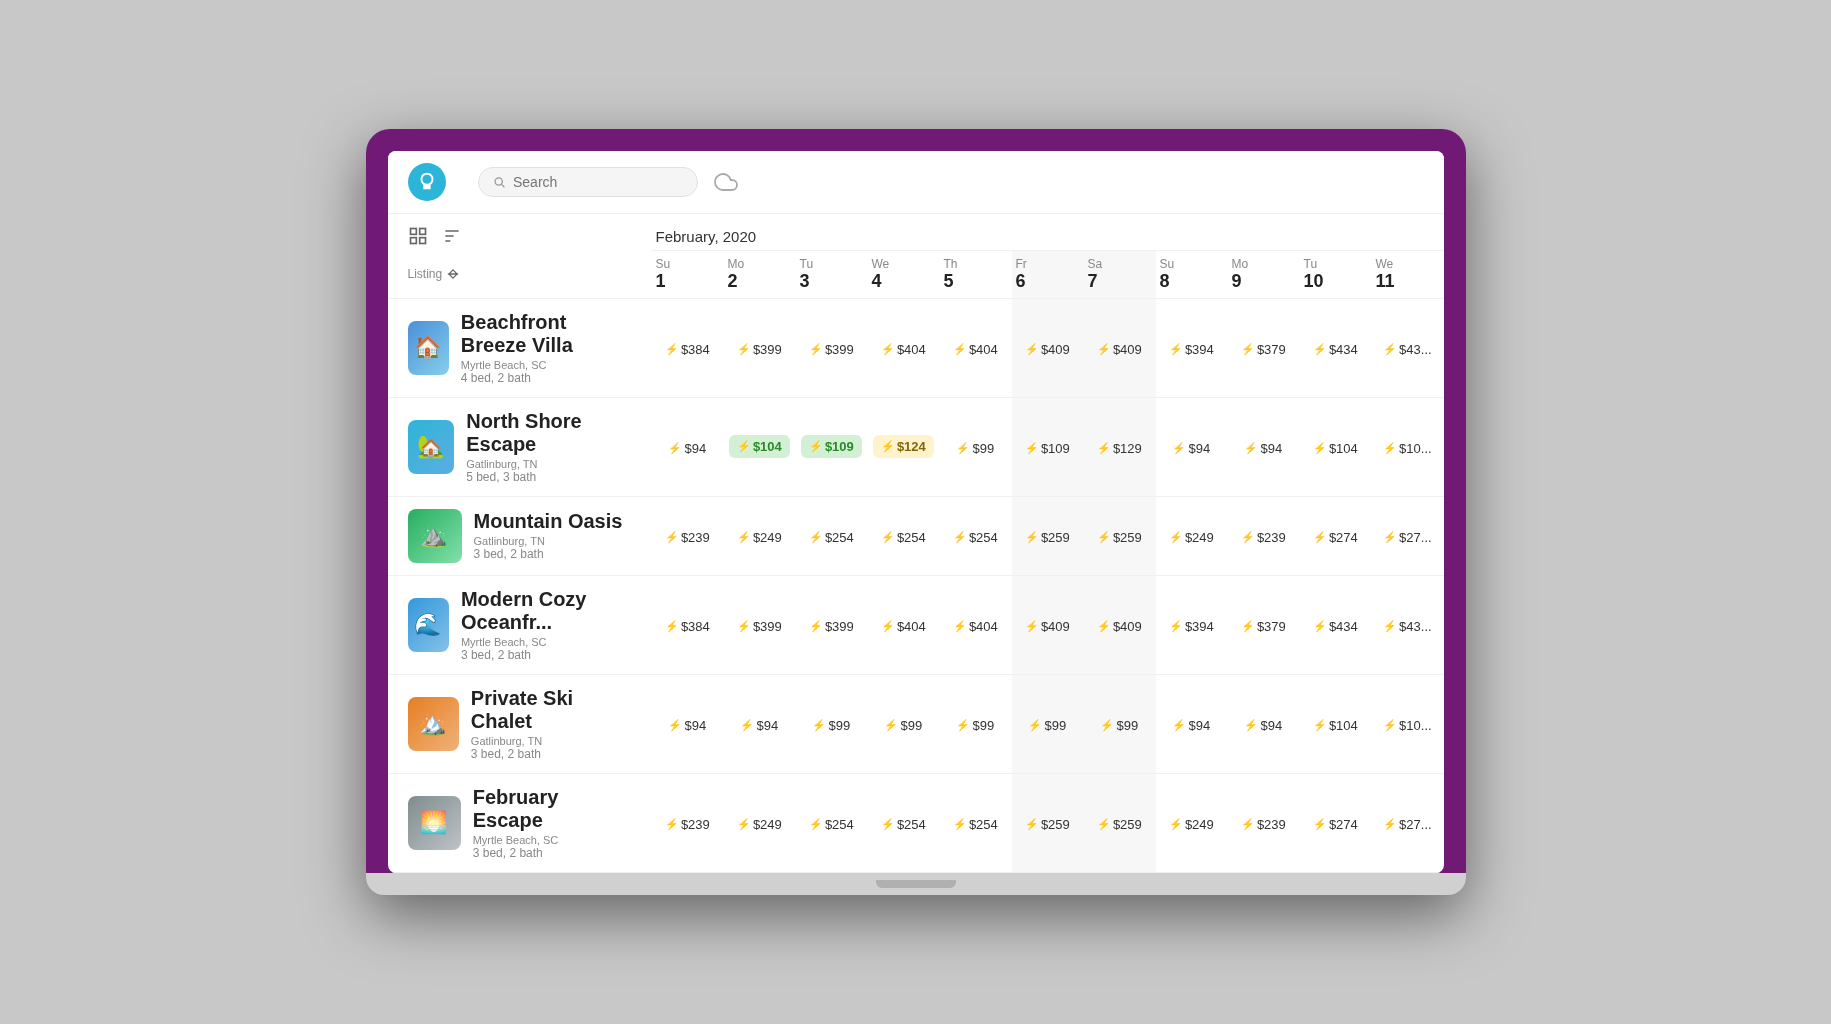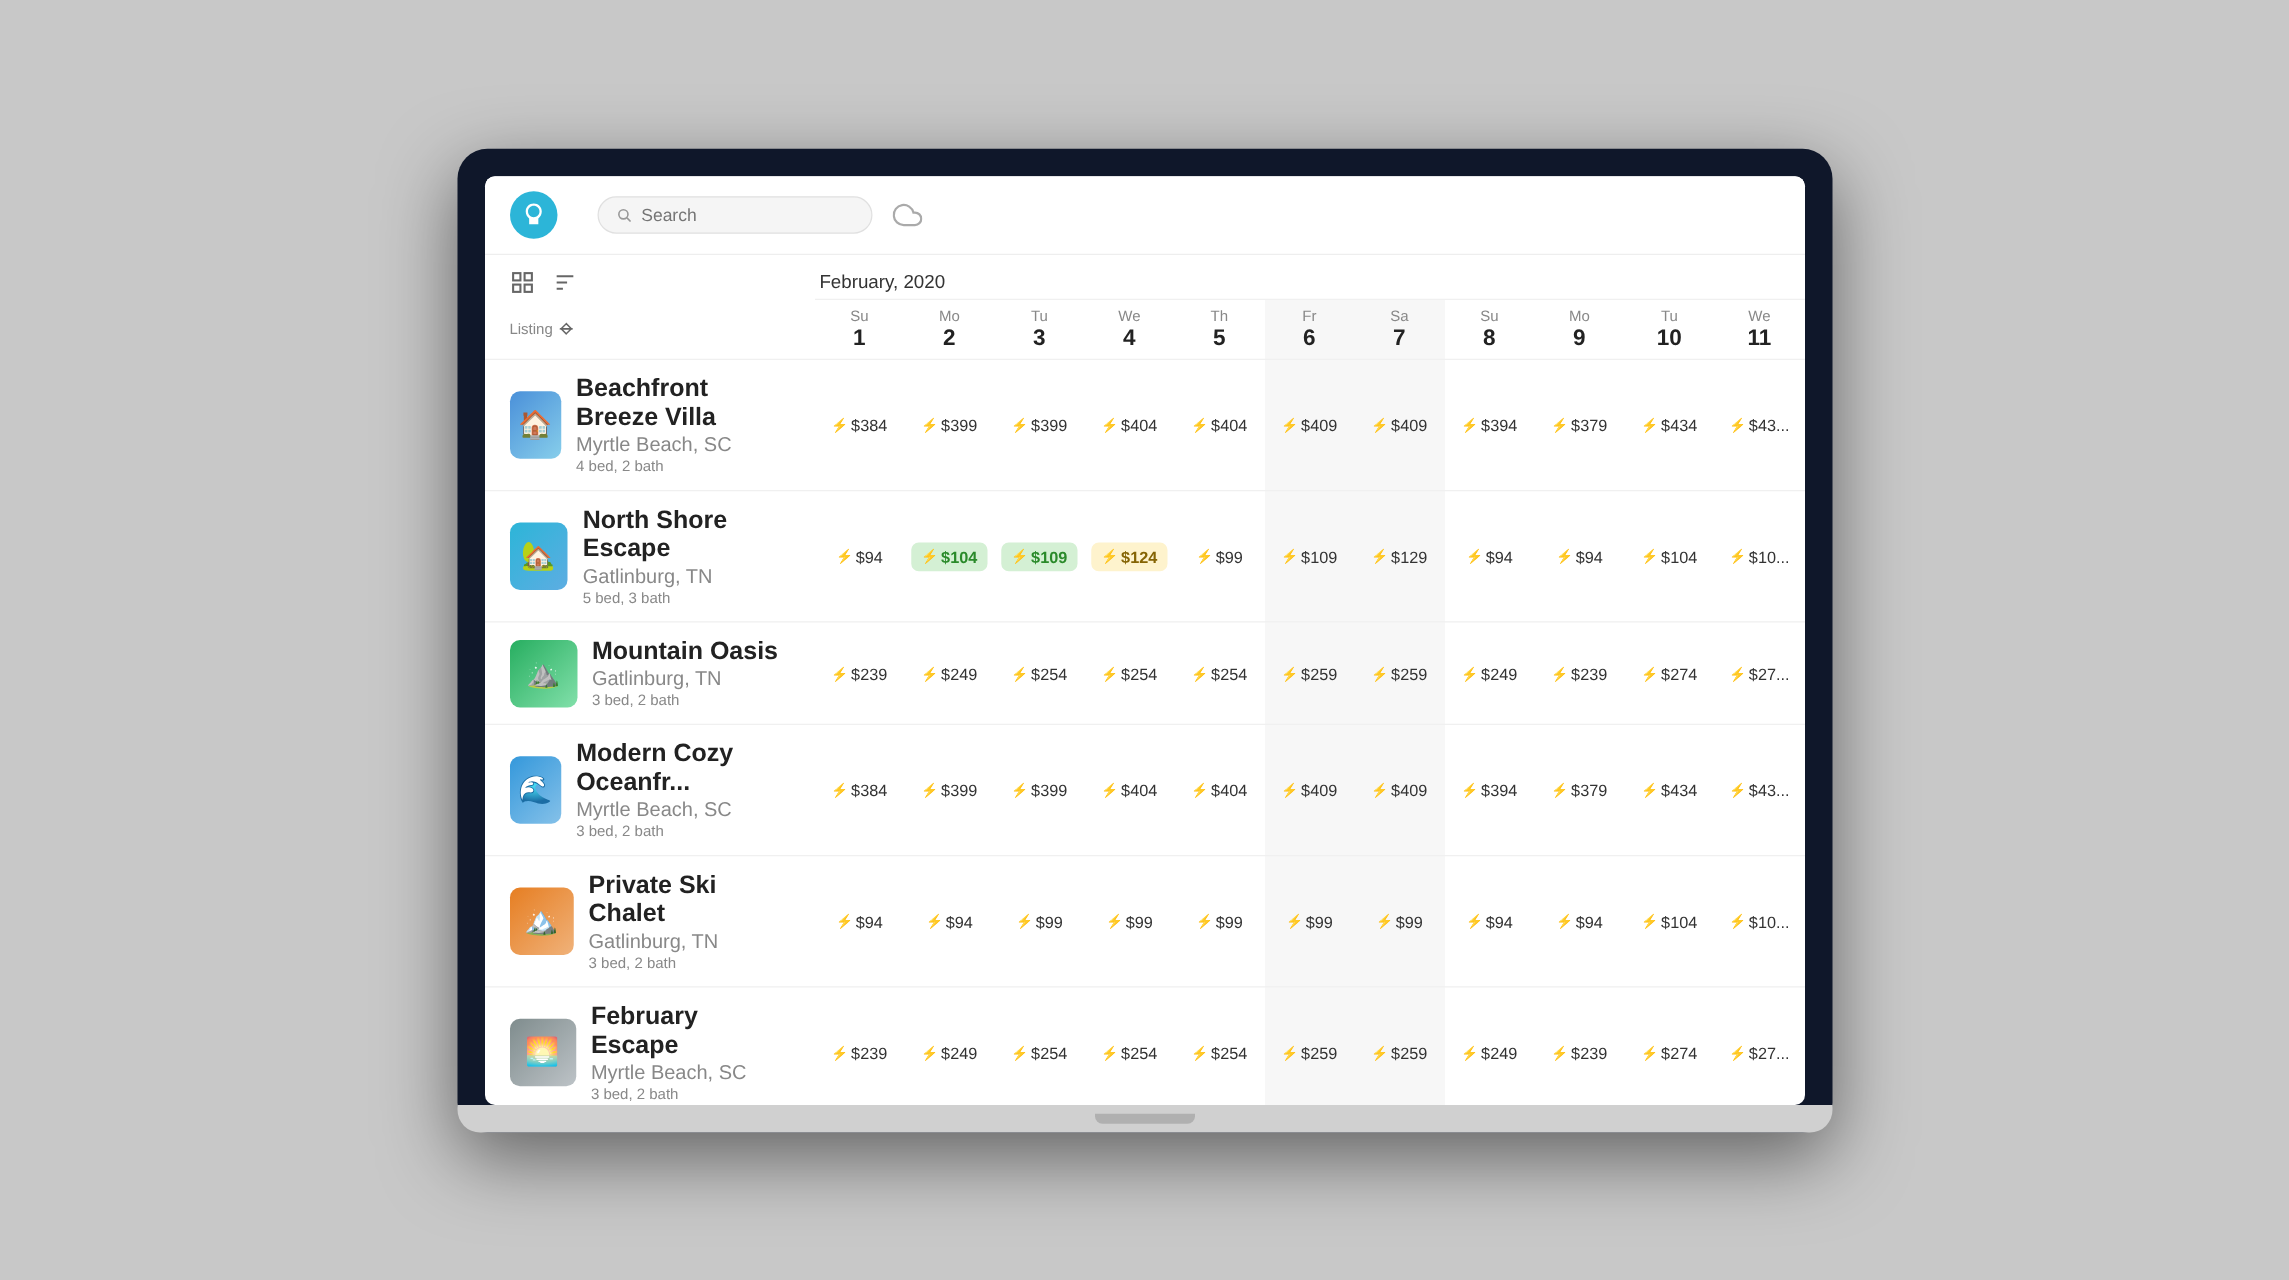--- a/index.html
+++ b/index.html
@@ -5,21 +5,21 @@
     * { box-sizing: border-box; margin: 0; padding: 0; }
     body {
       background: #c8c8c8;
       display: flex;
       align-items: center;
       justify-content: center;
       min-height: 100vh;
       font-family: -apple-system, BlinkMacSystemFont, 'Segoe UI', sans-serif;
     }
     .laptop-outer {
-      background: #0f172a;
+      background: #701a75;
       border-radius: 24px;
       padding: 22px 22px 0 22px;
       width: 1100px;
       box-shadow: 0 20px 60px rgba(0,0,0,0.5);
     }
     .laptop-screen {
       background: #fff;
       border-radius: 8px;
       overflow: hidden;
       width: 100%;
@@ -104,21 +104,21 @@
     .month-header td {
       padding: 10px 20px 4px 20px;
       font-size: 15px;
       font-weight: 500;
       color: #333;
       border-bottom: 1px solid #f0f0f0;
     }
 
     
     .day-headers th {
-      text-align: center;
+      text-align: left;
       padding: 6px 4px;
       font-size: 12px;
       color: #888;
       font-weight: 500;
       min-width: 72px;
       border-bottom: 1px solid #f0f0f0;
     }
     .day-headers th.listing-col {
       text-align: center;
       padding-left: 20px;
@@ -157,21 +157,21 @@
       display: flex;
       align-items: center;
       gap: 12px;
     }
     .property-name {
       font-size: 20px;
       font-weight: 600;
       color: #222;
     }
     .property-location {
-      font-size: 16px;
+      font-size: 11px;
       color: #888;
       margin-top: 2px;
     }
     .property-beds {
       font-size: 12px;
       color: #888;
     }
 
     
     .rate-cell {

